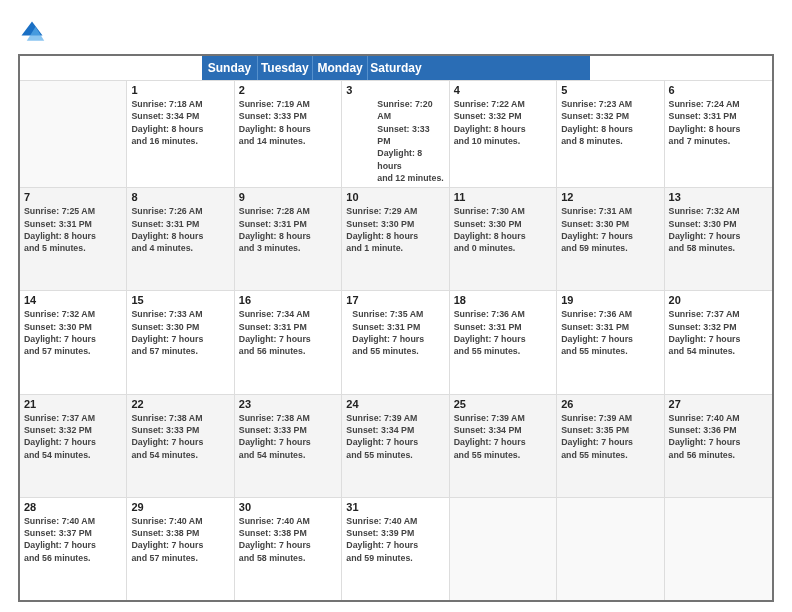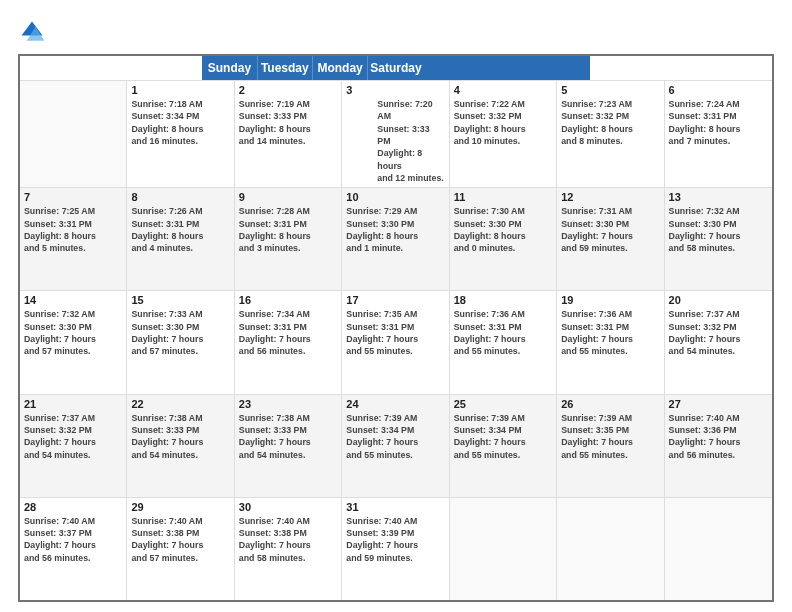--- a/index.html
+++ b/index.html
@@ -251,21 +251,21 @@
           </div>
           <div class="cal-cell">
             <div class="cell-day">16</div>
             <div class="cell-info" style="white-space: pre-line;">Sunrise: 7:34 AM
 Sunset: 3:31 PM
 Daylight: 7 hours
 and 56 minutes.</div>
           </div>
           <div class="cal-cell">
             <div class="cell-day">17</div>
-            <div class="cell-info" style="white-space: pre-line;">Sunrise: 7:35 AM
+            <div class="cell-info" style="white-space: pre-line; margin-left: 6px;">Sunrise: 7:35 AM
 Sunset: 3:31 PM
 Daylight: 7 hours
 and 55 minutes.</div>
           </div>
           <div class="cal-cell">
             <div class="cell-day">18</div>
             <div class="cell-info" style="white-space: pre-line;">Sunrise: 7:36 AM
 Sunset: 3:31 PM
 Daylight: 7 hours
 and 55 minutes.</div>

